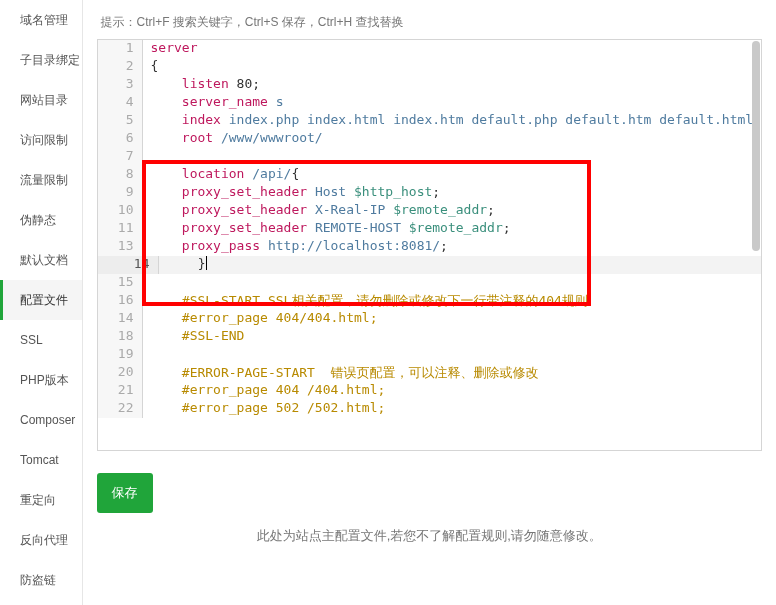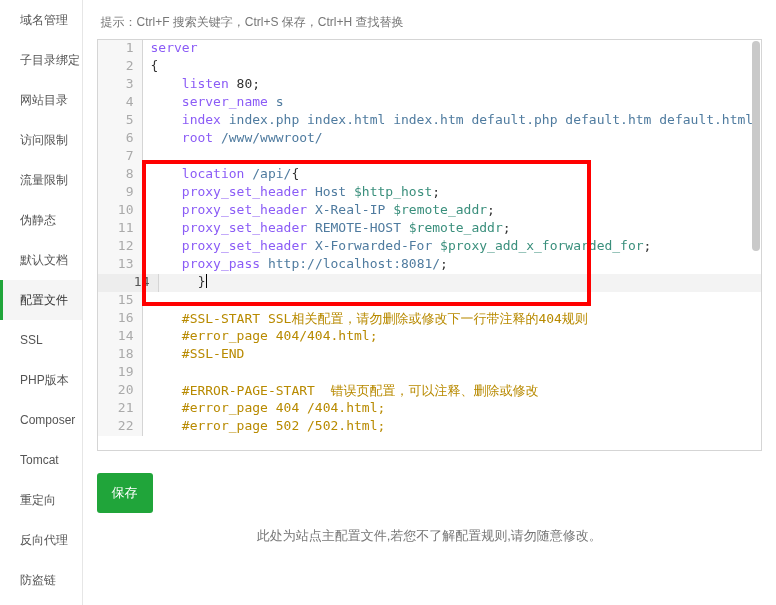--- a/index.html
+++ b/index.html
@@ -85,21 +85,21 @@
   border-right: 1px solid #d5d5d5;
   background: #f7f7f7;
 }
 .line.active .gut { background: #ededed; color: #555; padding-left: 16px; }
 .line.active .code { background: #f3f3f3; }
 .code {
   padding-left: 8px;
   flex: 1;
 }
 
-.kw { color: #8b5cf6; }      
+.kw { color: #be185d; }      
 .val { color: #4f7b9f; }     
 .var { color: #3a8f7c; }
 .cmt { color: #b88a00; }     
 .plain { color: #333; }
 .cursor {
   display: inline-block;
   width: 1px;
   height: 14px;
   background: #000;
   vertical-align: -2px;
@@ -170,21 +170,20 @@
       <div class="line"><div class="gut">7</div><div class="code"></div></div>
 
       <div class="line"><div class="gut">8</div><div class="code">    <span class="kw">location</span> <span class="val">/api/</span><span class="plain">{</span></div></div>
 
       <div class="line"><div class="gut">9</div><div class="code">    <span class="kw">proxy_set_header</span> <span class="val">Host</span> <span class="var">$http_host</span>;</div></div>
 
       <div class="line"><div class="gut">10</div><div class="code">    <span class="kw">proxy_set_header</span> <span class="val">X-Real-IP</span> <span class="var">$remote_addr</span>;</div></div>
 
       <div class="line"><div class="gut">11</div><div class="code">    <span class="kw">proxy_set_header</span> <span class="val">REMOTE-HOST</span> <span class="var">$remote_addr</span>;</div></div>
 
-      <div class="line"><div class="gut">12</div><div class="code">    <span class="kw">proxy_set_header</span> <span class="val">X-Forwarded-For</span> <span class="var">$proxy_add_x_forwarded_for</span>;</div></div>
 
       <div class="line"><div class="gut">13</div><div class="code">    <span class="kw">proxy_pass</span> <span class="val">http://localhost:8081/</span>;</div></div>
 
       <div class="line active"><div class="gut">14</div><div class="code">    <span class="plain">}</span><span class="cursor"></span></div></div>
 
       <div class="line"><div class="gut">15</div><div class="code"></div></div>
 
       <div class="line"><div class="gut">16</div><div class="code">    <span class="cmt">#SSL-START SSL相关配置，请勿删除或修改下一行带注释的404规则</span></div></div>
 
       <div class="line"><div class="gut">14</div><div class="code">    <span class="cmt">#error_page 404/404.html;</span></div></div>

